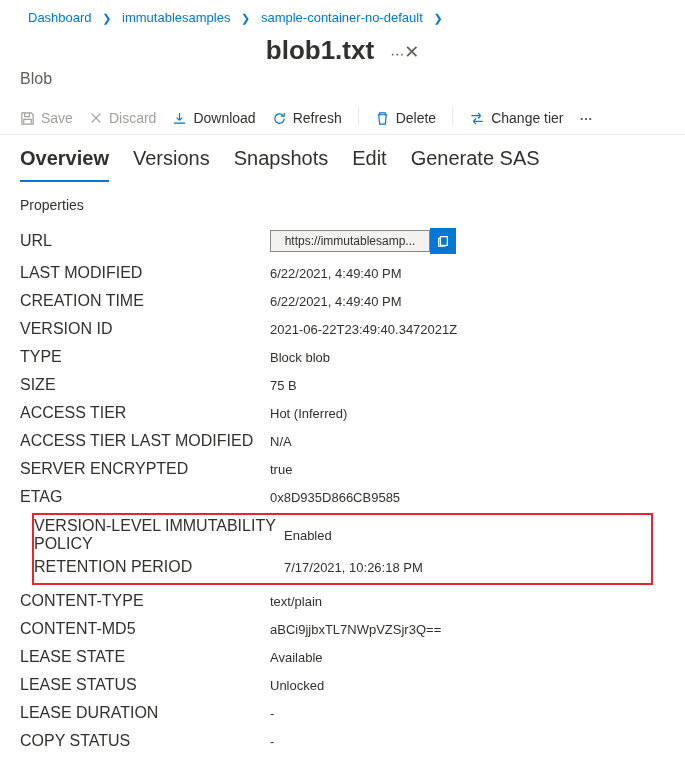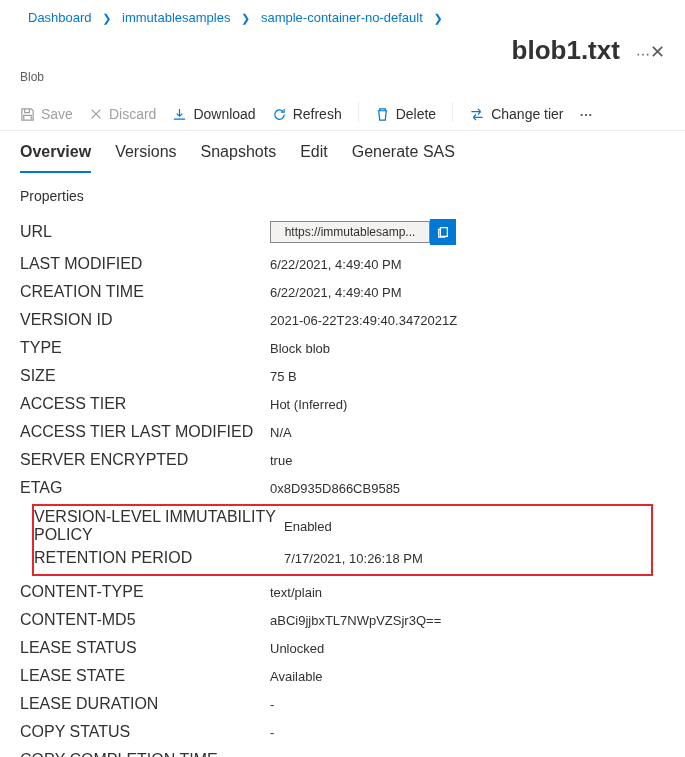--- a/index.html
+++ b/index.html
@@ -19,28 +19,28 @@
       text-decoration: none;
     }
     .breadcrumb .sep {
       margin: 0 7px;
       color: #0078d4;
       font-size: 11px;
     }
     .header {
       padding: 4px 20px 4px;
       display: flex;
-      justify-content: flex-end;
+      justify-content: center;
       align-items: flex-start;
     }
     .header-left { display: flex; align-items: baseline; gap: 16px; }
     .header h1 { font-size: 26px; font-weight: 600; color: #323130; }
     .header .dots { color: #605e5c; font-size: 14px; line-height: 1; cursor: pointer; }
     .header .close { font-size: 18px; color: #605e5c; cursor: pointer; font-weight: 300; margin-top: 6px; }
-    .subtype { padding: 0 20px 10px; font-size: 12px; color: #605e5c; }
+    .subtype { padding: 0 20px 10px; font-size: 16px; color: #605e5c; }
     .toolbar {
       padding: 8px 20px;
       border-bottom: 1px solid #edebe9;
       display: flex;
       align-items: flex-end;
       gap: 16px;
     }
     .toolbar-item {
       display: flex;
       align-items: center;
@@ -52,21 +52,21 @@
     .toolbar-item.disabled svg { stroke: #a19f9d; fill: #a19f9d; }
     .toolbar .tsep { width: 1px; height: 20px; background: #edebe9; }
     .toolbar .more { color: #605e5c; cursor: pointer; letter-spacing: 2px; font-weight: 700; }
     .tabs {
       padding: 12px 20px 0;
       display: flex;
       gap: 24px;
       border-bottom: 1px solid transparent;
     }
     .tab {
-      font-size: 16px;
+      font-size: 20px;
       color: #323130;
       cursor: pointer;
       padding-bottom: 10px;
       border-bottom: 2px solid transparent;
     }
     .tab.active {
       font-weight: 600;
       border-bottom-color: #0078d4;
     }
     .section {
@@ -236,28 +236,28 @@
 
     <div class="prop-row">
       <div class="prop-label">CONTENT-TYPE</div>
       <div class="prop-value">text/plain</div>
     </div>
     <div class="prop-row">
       <div class="prop-label">CONTENT-MD5</div>
       <div class="prop-value">aBCi9jjbxTL7NWpVZSjr3Q==</div>
     </div>
     <div class="prop-row">
+      <div class="prop-label">LEASE STATE</div>
+      <div class="prop-value">Available</div>
+    </div>
+    <div class="prop-row">
       <div class="prop-label">LEASE STATUS</div>
       <div class="prop-value">Unlocked</div>
     </div>
     <div class="prop-row">
-      <div class="prop-label">LEASE STATE</div>
-      <div class="prop-value">Available</div>
-    </div>
-    <div class="prop-row">
       <div class="prop-label">LEASE DURATION</div>
       <div class="prop-value">-</div>
     </div>
     <div class="prop-row">
       <div class="prop-label">COPY STATUS</div>
       <div class="prop-value">-</div>
     </div>
     <div class="prop-row">
       <div class="prop-label">COPY COMPLETION TIME</div>
       <div class="prop-value">-</div>

